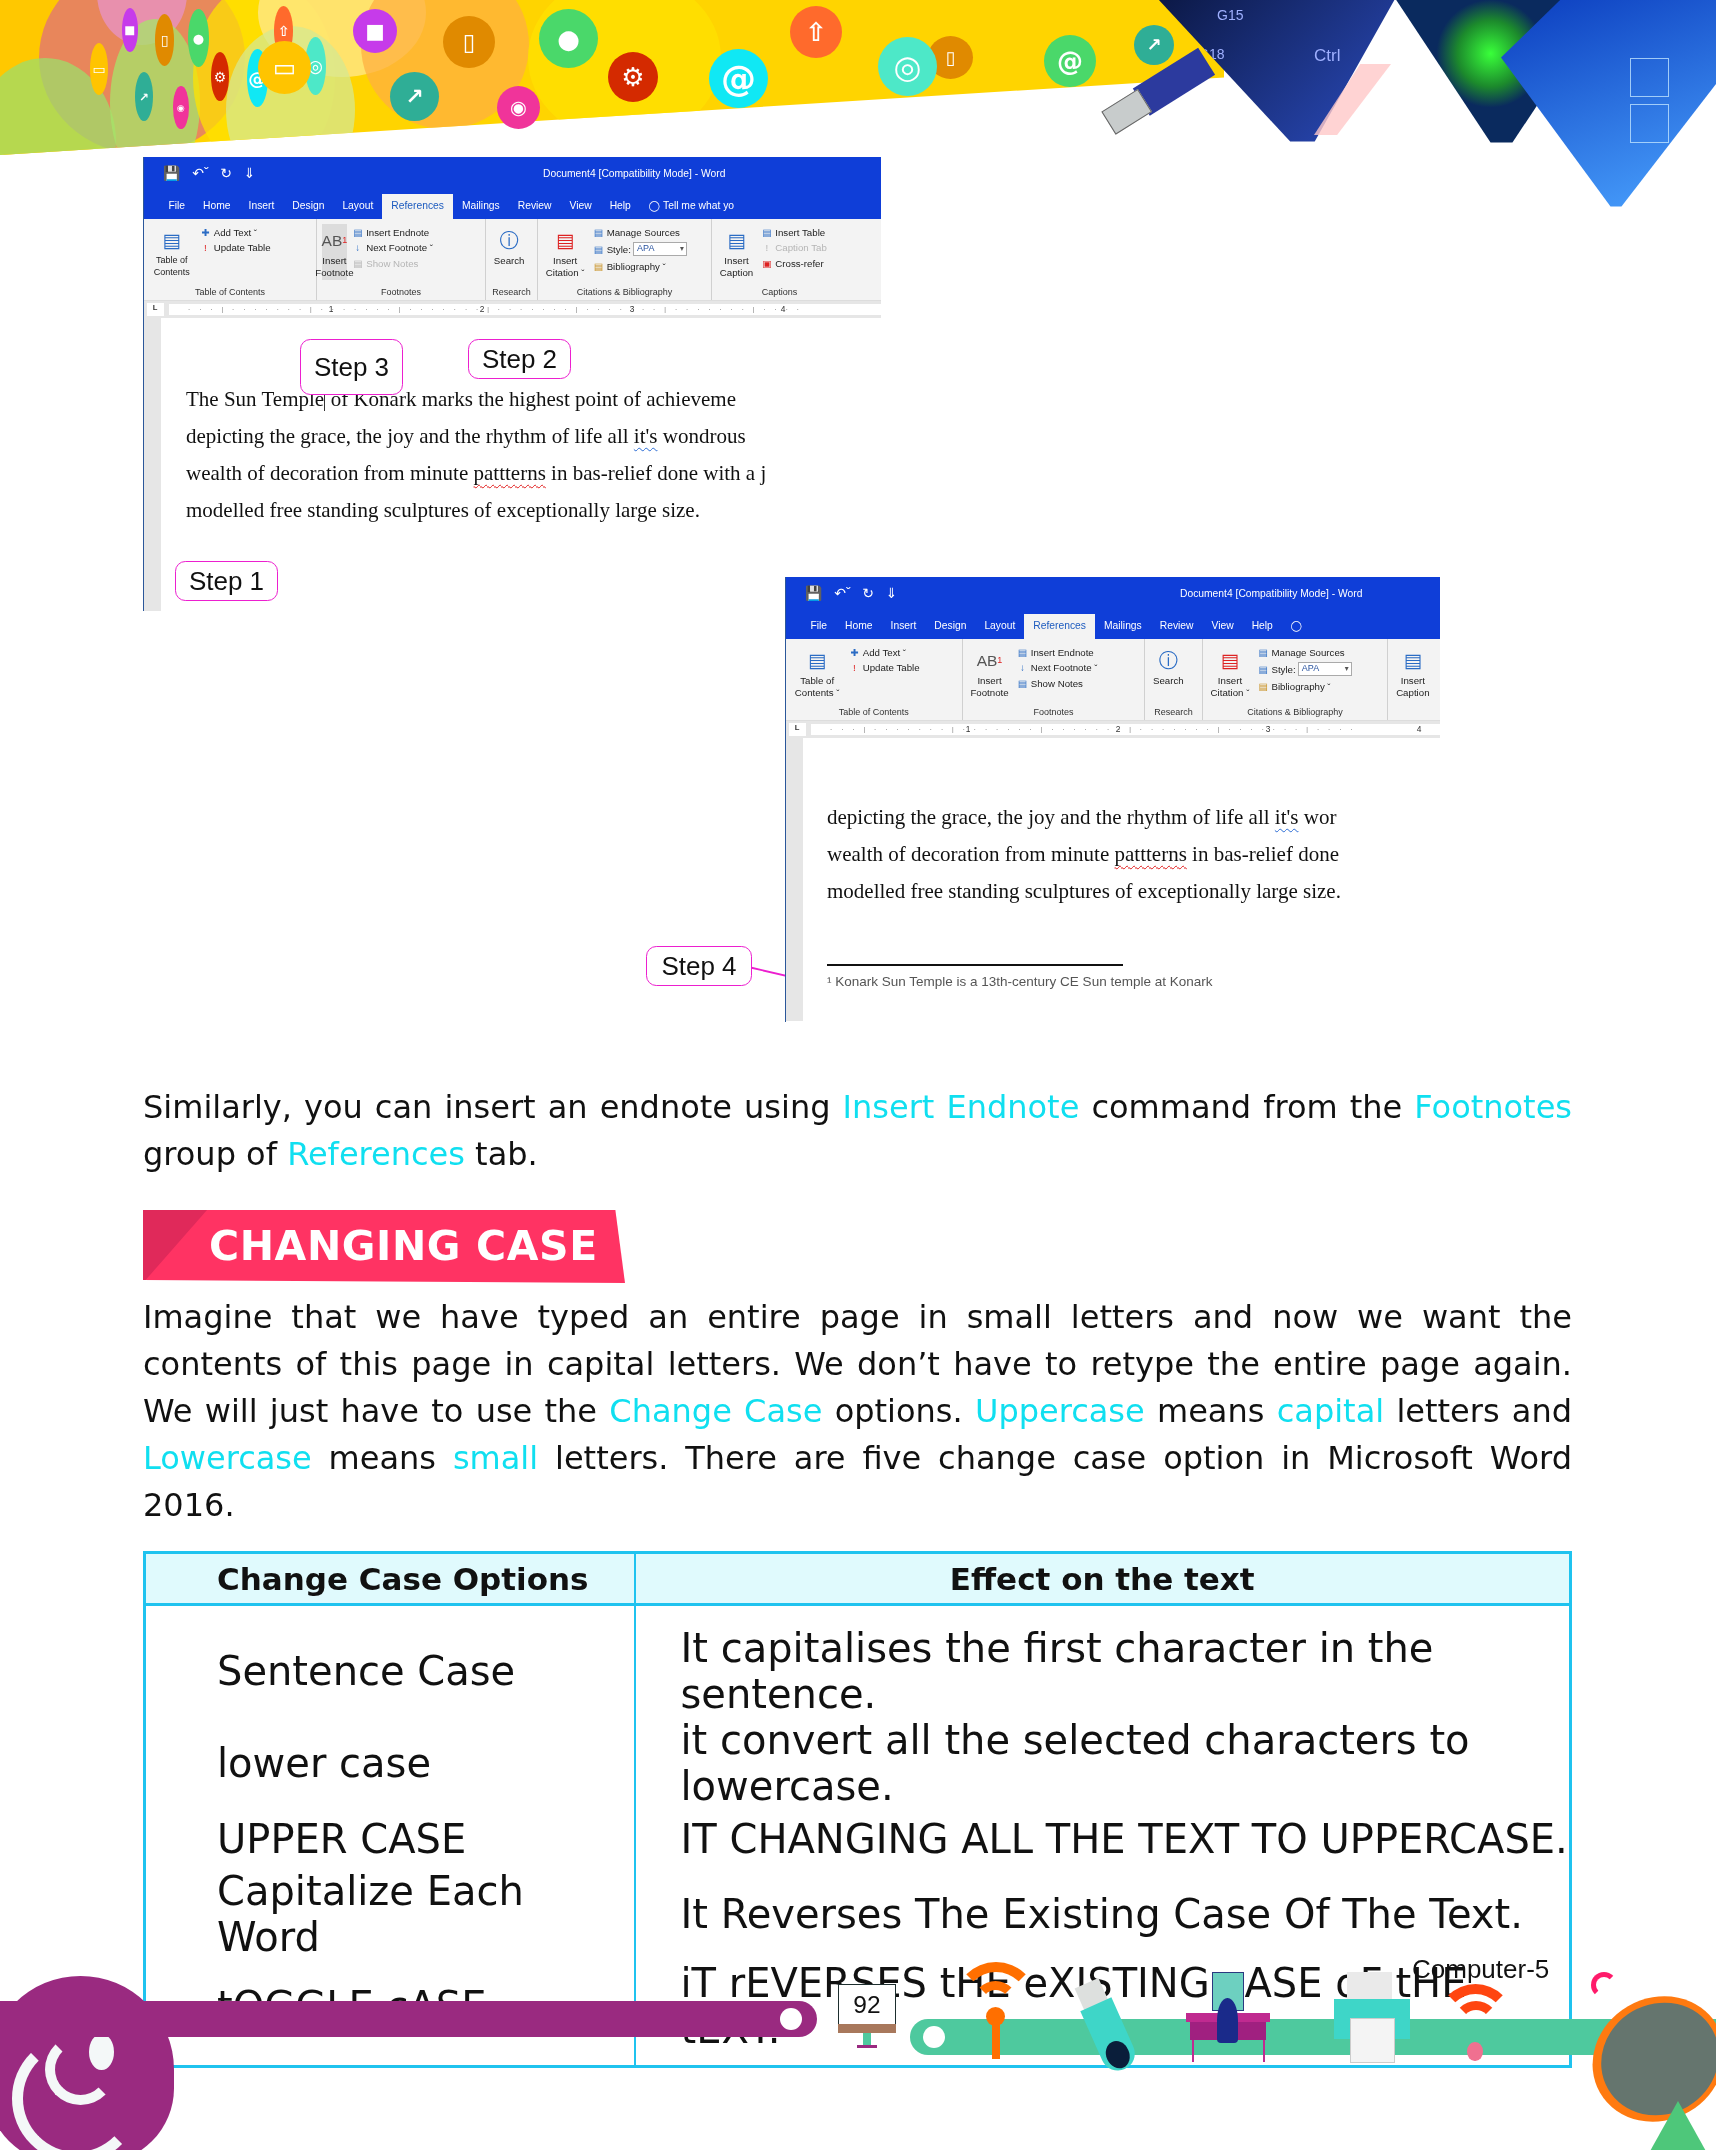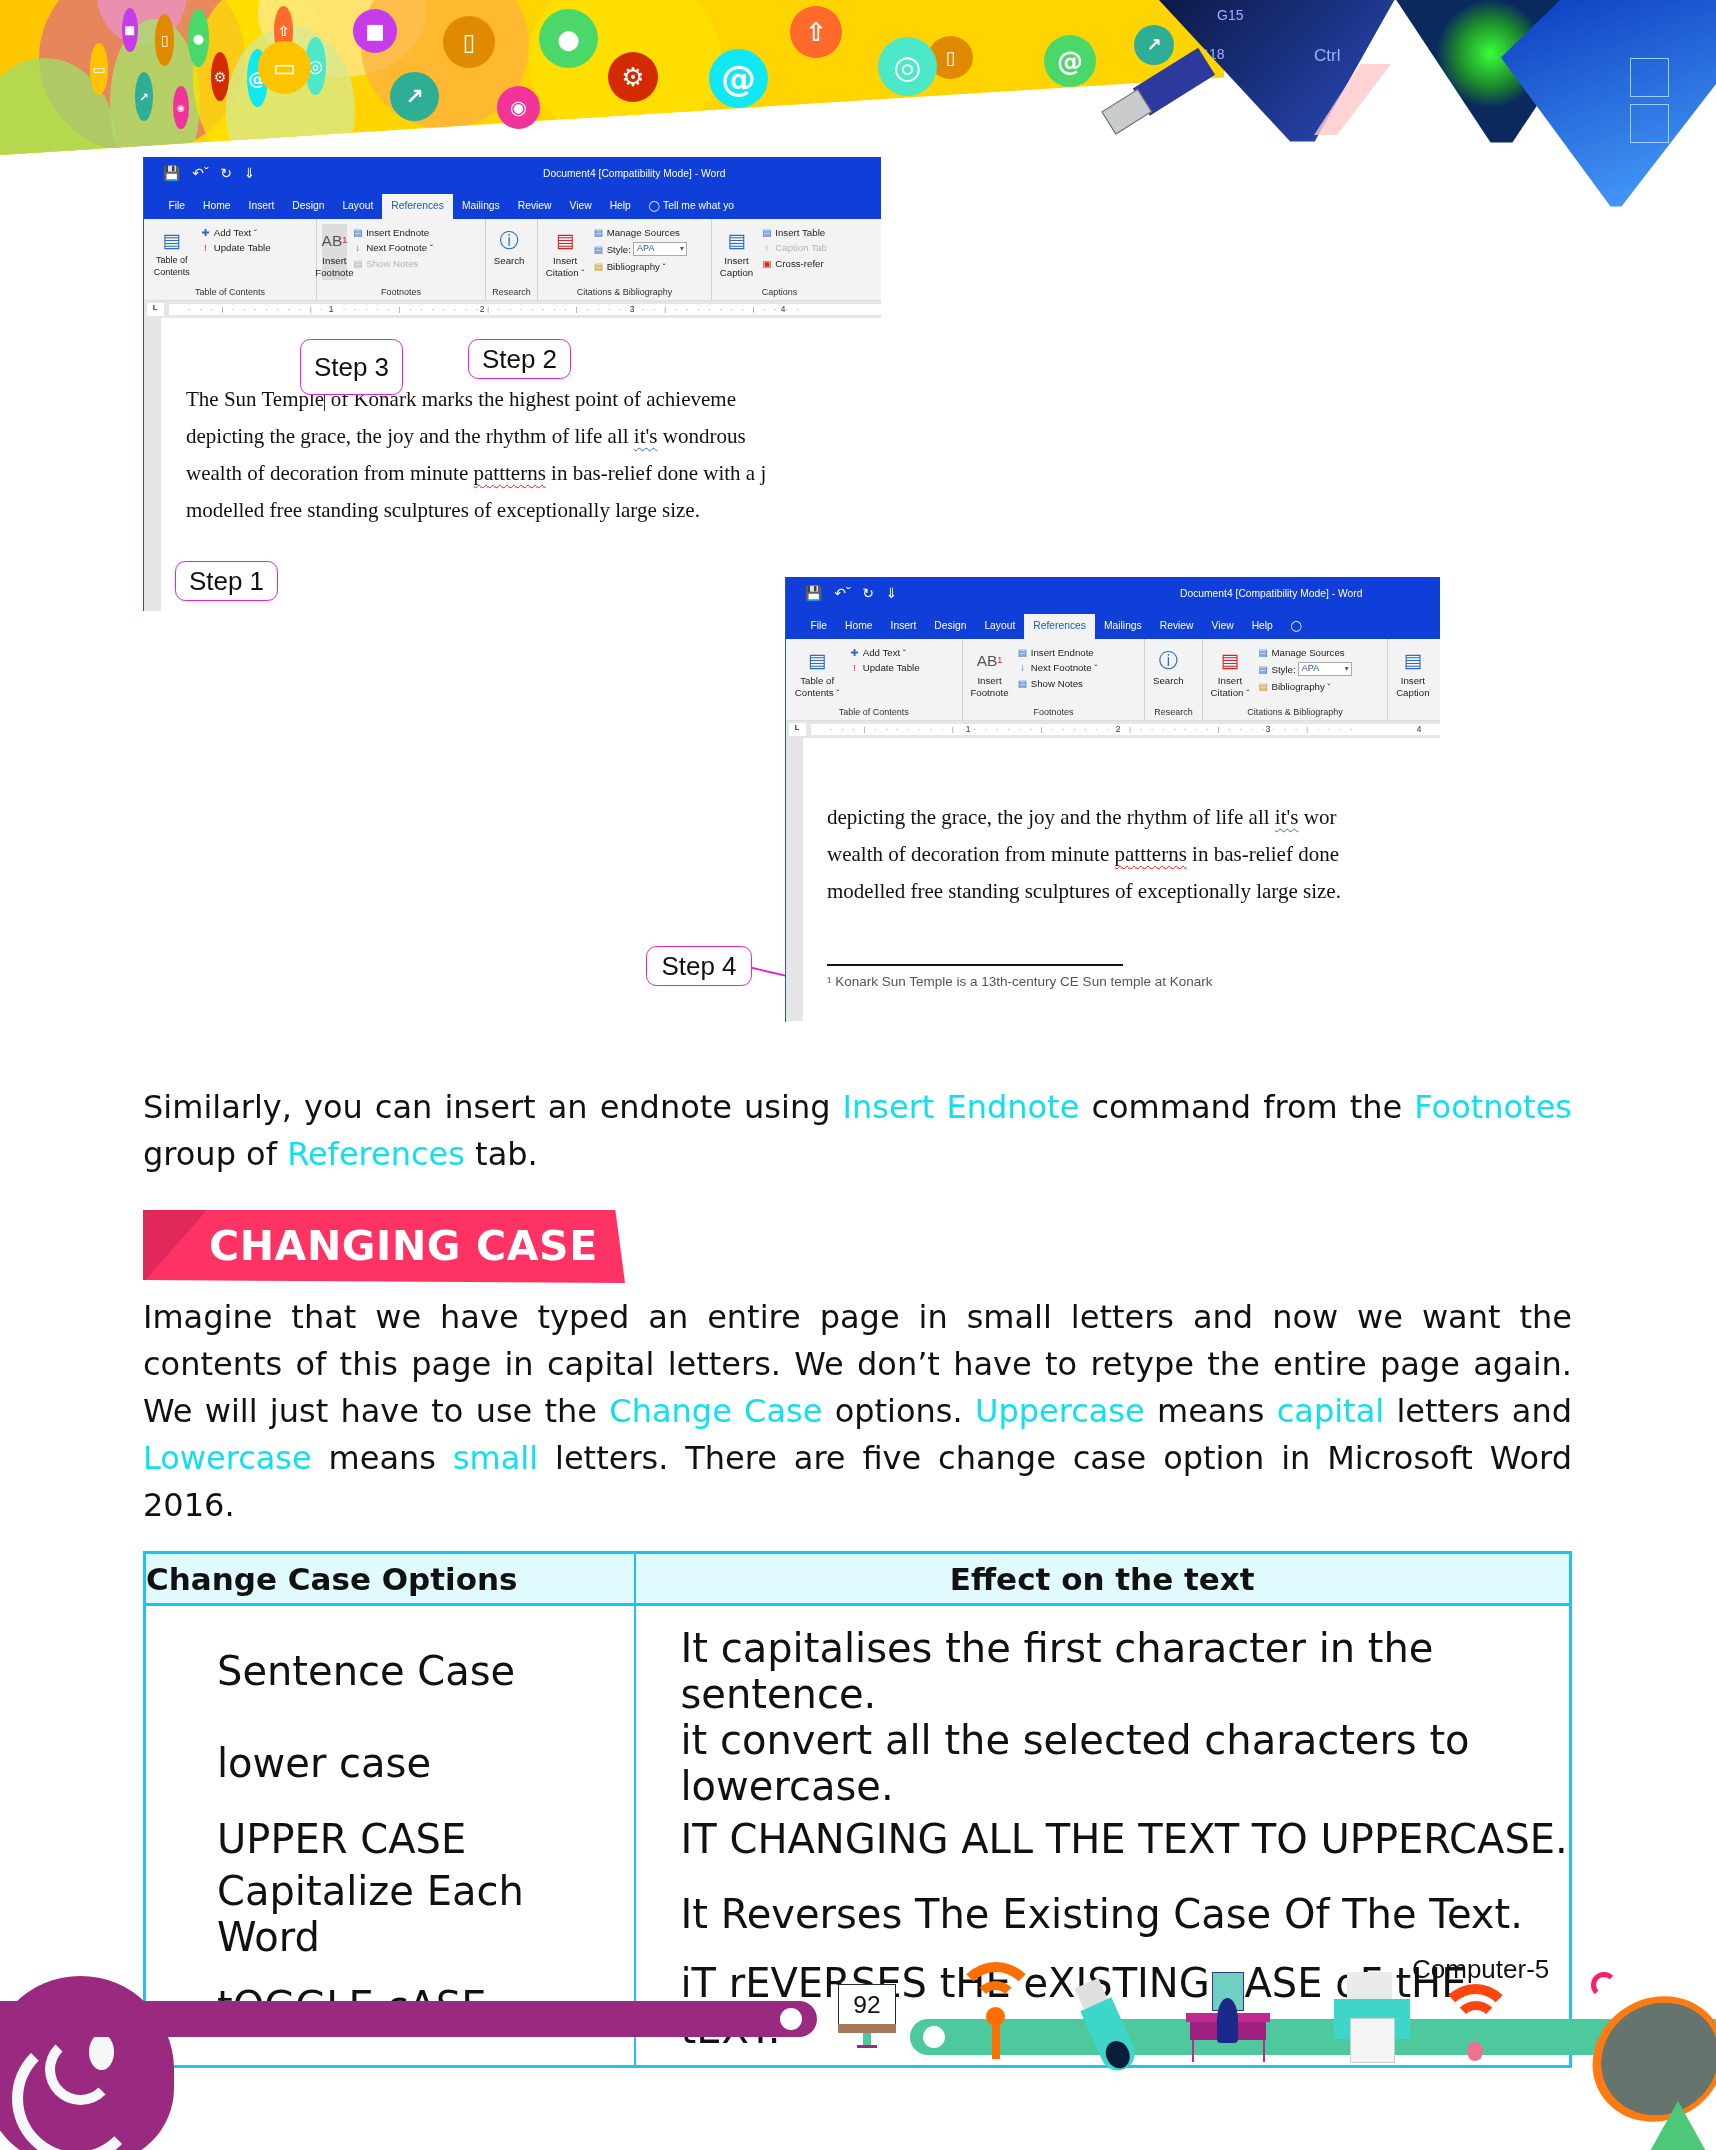--- a/index.html
+++ b/index.html
@@ -59,21 +59,21 @@
   .para { position: absolute; left: 143px; width: 1429px; font-family: "DejaVu Sans", sans-serif; font-size: 32px; line-height: 47px; color: #111; text-align: justify; }
   .hl-cyan { color: #10dff0; }
   .section-banner { position: absolute; left: 143px; top: 1210px; width: 482px; height: 73px;
     background: #ff3363; clip-path: polygon(0 0, 98% 0, 100% 100%, 0 96%); }
   .section-banner .shade { position: absolute; left: 0; top: 0; width: 64px; height: 100%; background: #e0295a; clip-path: polygon(0 0, 100% 0, 0 100%); }
   .section-title { position: absolute; left: 66px; top: 11.6px; font-family: "DejaVu Sans", sans-serif; font-weight: bold; font-size: 41px; color: #fff; letter-spacing: 0.6px; }
 
   
   .case-table { position: absolute; left: 143px; top: 1551px; width: 1429px; border: 3.2px solid #1fc3ef; border-collapse: collapse; font-family: "DejaVu Sans", sans-serif; }
   .case-table th { background: #e0fafd; height: 52px; font-size: 31px; font-weight: bold; border-bottom: 3.9px solid #1fc3ef; border-right: 2.6px solid #1fc3ef; }
-  .case-table th.c1 { text-align: left; width: 490px; }
+  .case-table th.c1 { text-align: left; padding-left: 71px; width: 490px; }
   .case-table th.c2 { text-align: center; }
   .case-table td { font-size: 40px; height: 59px; vertical-align: middle; }
   .case-table td.c1 { padding-left: 71px; border-right: 2.6px solid #1fc3ef; }
   .case-table td.c2 { padding-left: 45px; }
   .case-table tr.first td { padding-top: 19.3px; }
   .case-table tr.last td { padding-bottom: 13px; }
   .purple-bar { position: absolute; left: 0; top: 2001px; width: 817px; height: 36px; background: #9a2a80; border-radius: 0 19.3px 19.3px 0; }
   .purple-bar .hole { position: absolute; right: 15.5px; top: 7px; width: 22px; height: 22px; background: #fff; border-radius: 50%; }
   .purple-logo { position: absolute; left: -13px; top: 1976px; width: 187px; height: 187px; background: #9a2a80; border-radius: 50% 50% 40% 40%; }
   .green-bar { position: absolute; left: 910px; top: 2019px; width: 812px; height: 36px; background: #4ec99e; border-radius: 19.3px 0 0 19.3px; }

